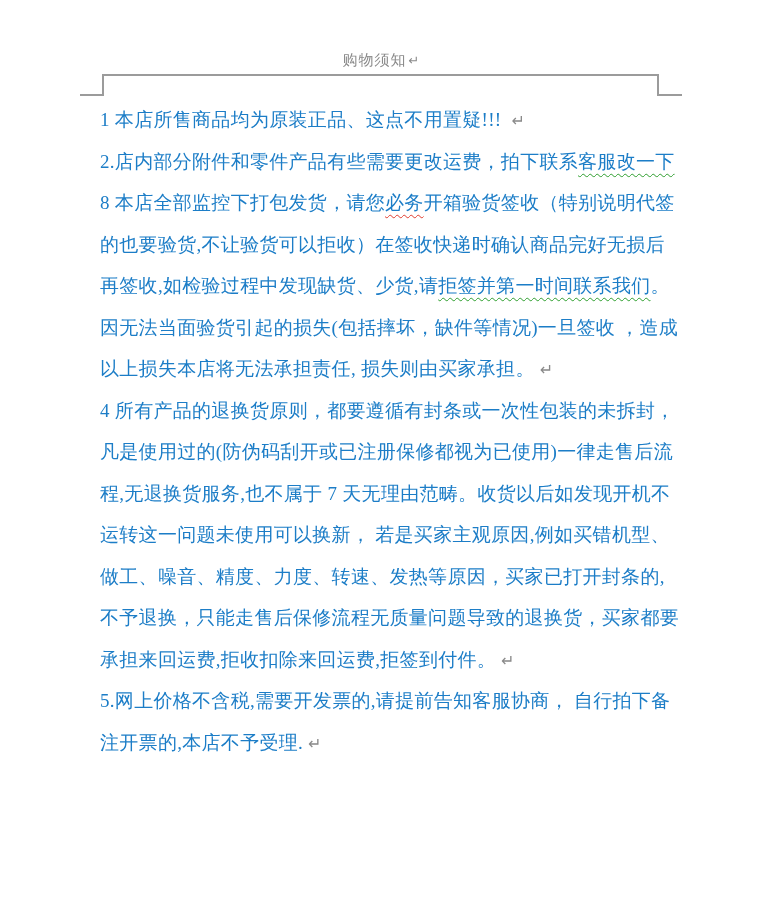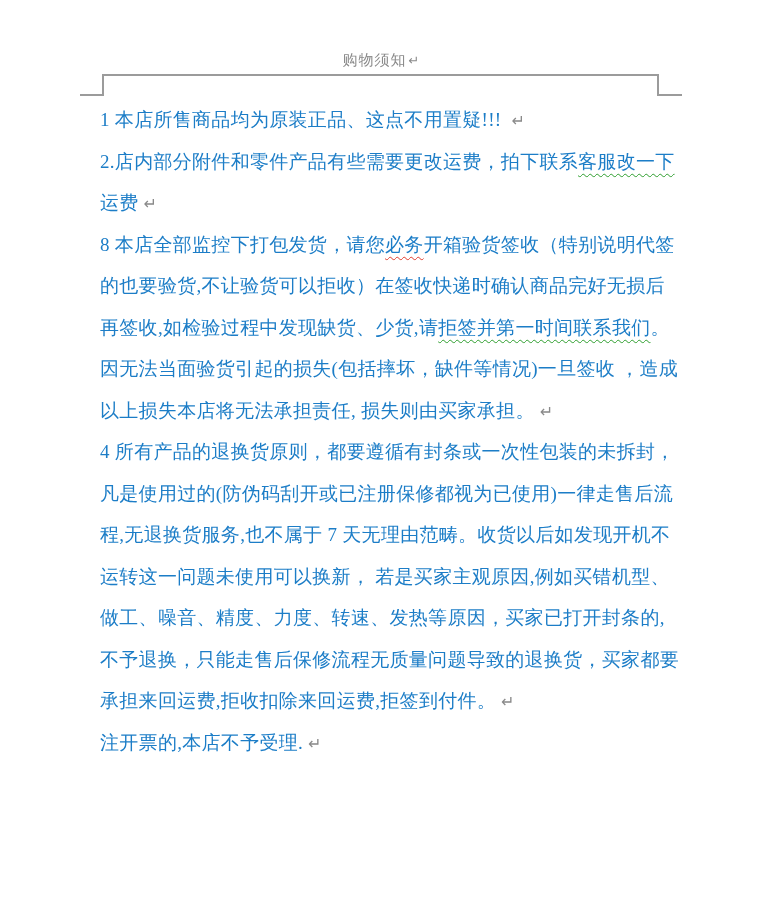--- a/index.html
+++ b/index.html
@@ -84,29 +84,29 @@
 
   <div class="header-rule"></div>
   <div class="crop lv"></div>
   <div class="crop lh"></div>
   <div class="crop rv"></div>
   <div class="crop rh"></div>
 
   <div class="doc-body">
       <div class="line"><span class="seg">1 本店所售商品均为原装正品、这点不用置疑!!! </span><span class="pilcrow">↵</span></div>
       <div class="line"><span class="seg">2.店内部分附件和零件产品有些需要更改运费，拍下联系</span><span class="seg wavy-green">客服改一下</span></div>
-      <div class="line"><span class="seg">运费</span><span class="pilcrow">↵</span></div>
       <div class="line"><span class="seg">8 本店全部监控下打包发货，请您</span><span class="seg wavy-red">必务</span><span class="seg">开箱验货签收（特别说明代签</span></div>
       <div class="line"><span class="seg">的也要验货,不让验货可以拒收）在签收快递时确认商品完好无损后</span></div>
       <div class="line"><span class="seg">再签收,如检验过程中发现缺货、少货,请</span><span class="seg wavy-green">拒签并第一时间联系我们</span><span class="seg">。</span></div>
       <div class="line"><span class="seg">因无法当面验货引起的损失(包括摔坏，缺件等情况)一旦签收 ，造成</span></div>
       <div class="line"><span class="seg">以上损失本店将无法承担责任, 损失则由买家承担。</span><span class="pilcrow">↵</span></div>
       <div class="line"><span class="seg">4 所有产品的退换货原则，都要遵循有封条或一次性包装的未拆封，</span></div>
       <div class="line"><span class="seg">凡是使用过的(防伪码刮开或已注册保修都视为已使用)一律走售后流</span></div>
       <div class="line"><span class="seg">程,无退换货服务,也不属于 7 天无理由范畴。收货以后如发现开机不</span></div>
       <div class="line"><span class="seg">运转这一问题未使用可以换新， 若是买家主观原因,例如买错机型、</span></div>
       <div class="line"><span class="seg">做工、噪音、精度、力度、转速、发热等原因，买家已打开封条的,</span></div>
       <div class="line"><span class="seg">不予退换，只能走售后保修流程无质量问题导致的退换货，买家都要</span></div>
       <div class="line"><span class="seg">承担来回运费,拒收扣除来回运费,拒签到付件。</span><span class="pilcrow">↵</span></div>
+      <div class="line"><span class="seg">5.网上价格不含税,需要开发票的,请提前告知客服协商， 自行拍下备</span></div>
       <div class="line"><span class="seg">注开票的,本店不予受理.</span><span class="pilcrow">↵</span></div>
     </div>
 
 </div>
 
 </body></html>

